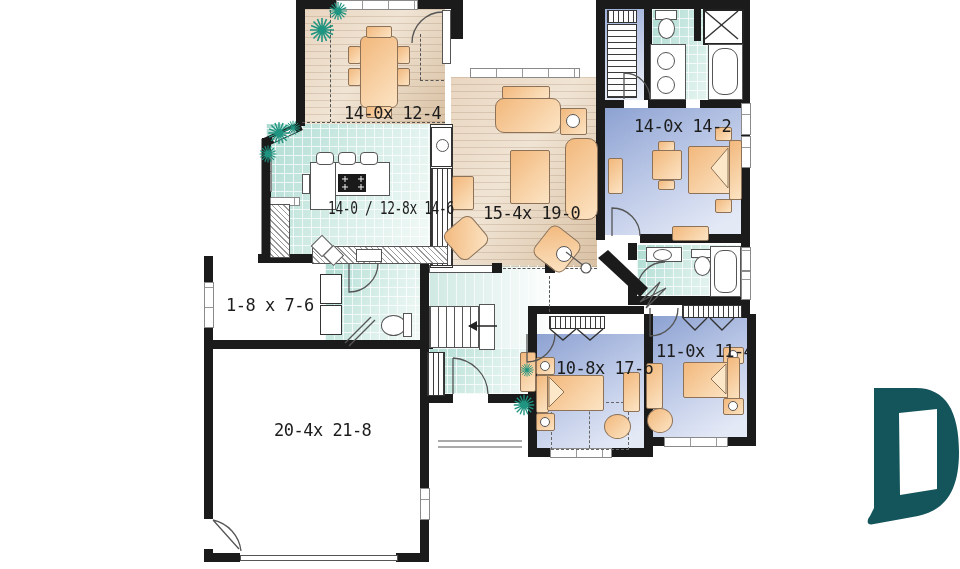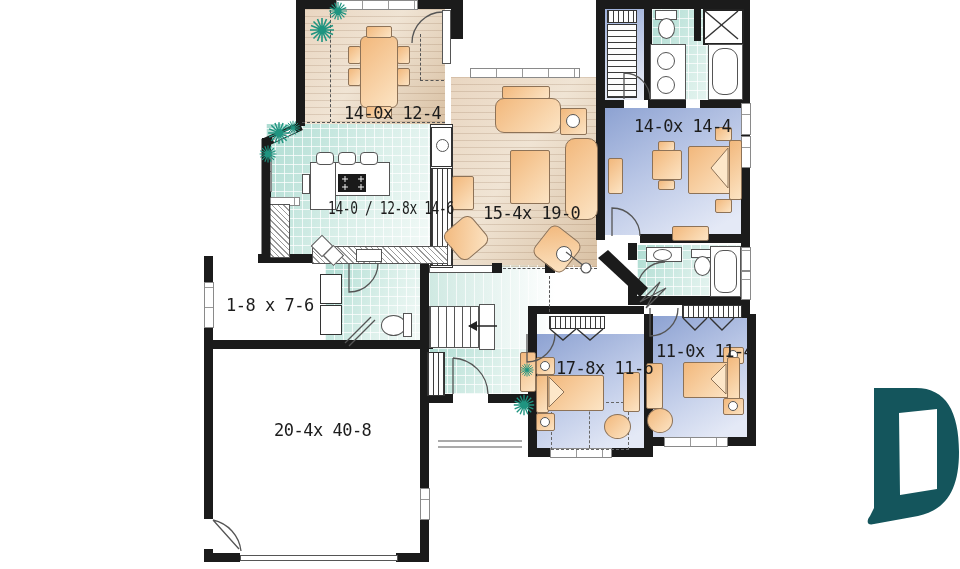--- a/index.html
+++ b/index.html
@@ -213,24 +213,24 @@
   <div class="f" style="left:646px;top:363px;width:15px;height:44px;"></div>
   <div class="f" style="left:647px;top:408px;width:24px;height:23px;border-radius:50%;"></div>
 
   <div class="f" style="left:520px;top:352px;width:14px;height:38px;"></div>
   <div class="abs" style="left:438px;top:440px;width:84px;height:2px;background:#aaa;"></div>
   <div class="abs" style="left:438px;top:446px;width:84px;height:2px;background:#aaa;"></div>
 
   <div class="lab" style="left:344px;top:105px;">14-0x 12-4</div>
   <div class="lab sq" style="left:328px;top:200px;">14-0 / 12-8x 14-6</div>
   <div class="lab" style="left:483px;top:205px;">15-4x 19-0</div>
-  <div class="lab" style="left:634px;top:118px;">14-0x 14-4</div>
+  <div class="lab" style="left:634px;top:118px;">14-0x 14-2</div>
   <div class="lab" style="left:226px;top:297px;">1-8 x 7-6</div>
-  <div class="lab" style="left:274px;top:422px;">20-4x 40-8</div>
-  <div class="lab" style="left:556px;top:360px;">17-8x 11-6</div>
+  <div class="lab" style="left:274px;top:422px;">20-4x 21-8</div>
+  <div class="lab" style="left:556px;top:360px;">10-8x 17-6</div>
   <div class="lab" style="left:656px;top:343px;">11-0x 11-4</div>
 
   <svg class="overlay" width="960" height="569" viewBox="0 0 960 569">
     <defs>
       <g id="plant">
         <path d="M-12,0H12 M0,-12V12 M-8.5,-8.5L8.5,8.5 M-8.5,8.5L8.5,-8.5 M-11,-4.5L11,4.5 M-11,4.5L11,-4.5 M-4.5,-11L4.5,11 M4.5,-11L-4.5,11" stroke="#1f9480" stroke-width="1.6" fill="none"></path>
       </g>
     </defs>
 
     <g>

